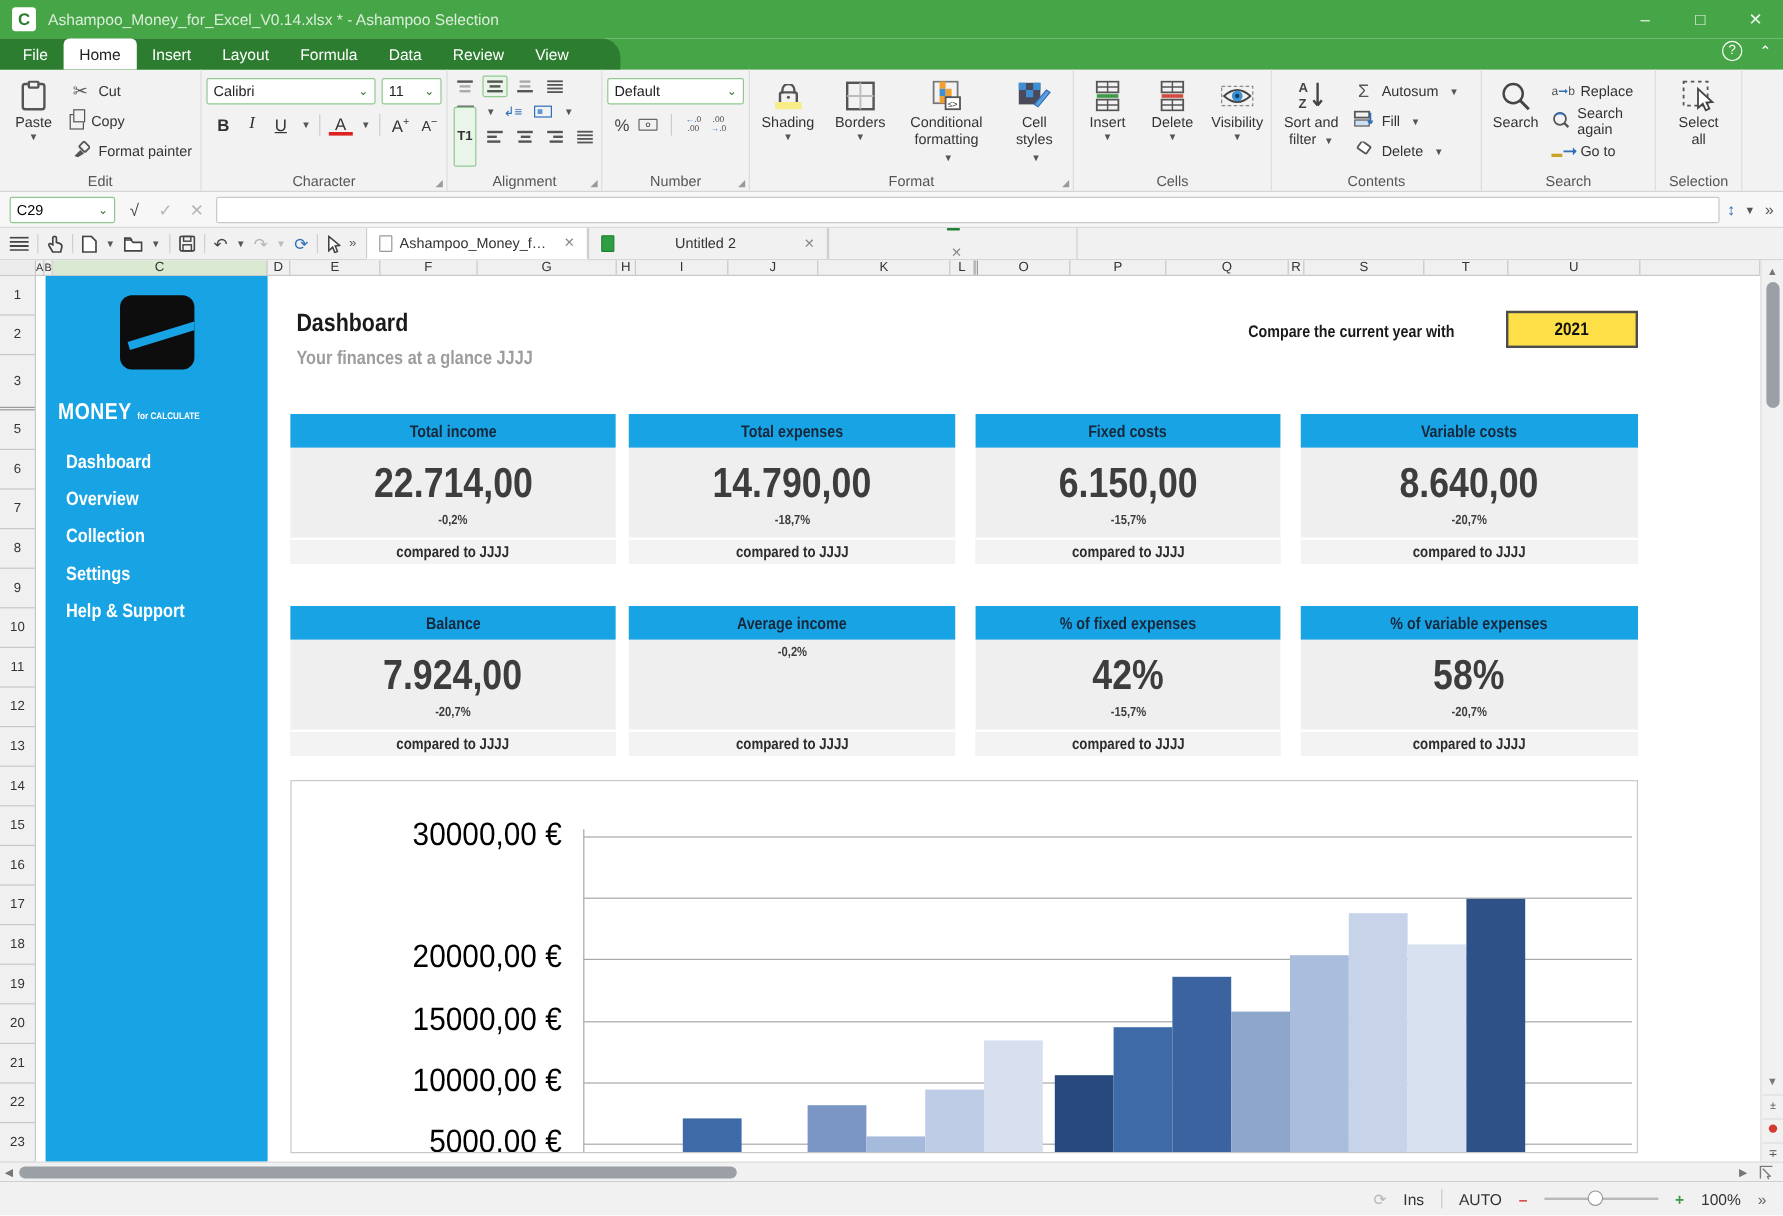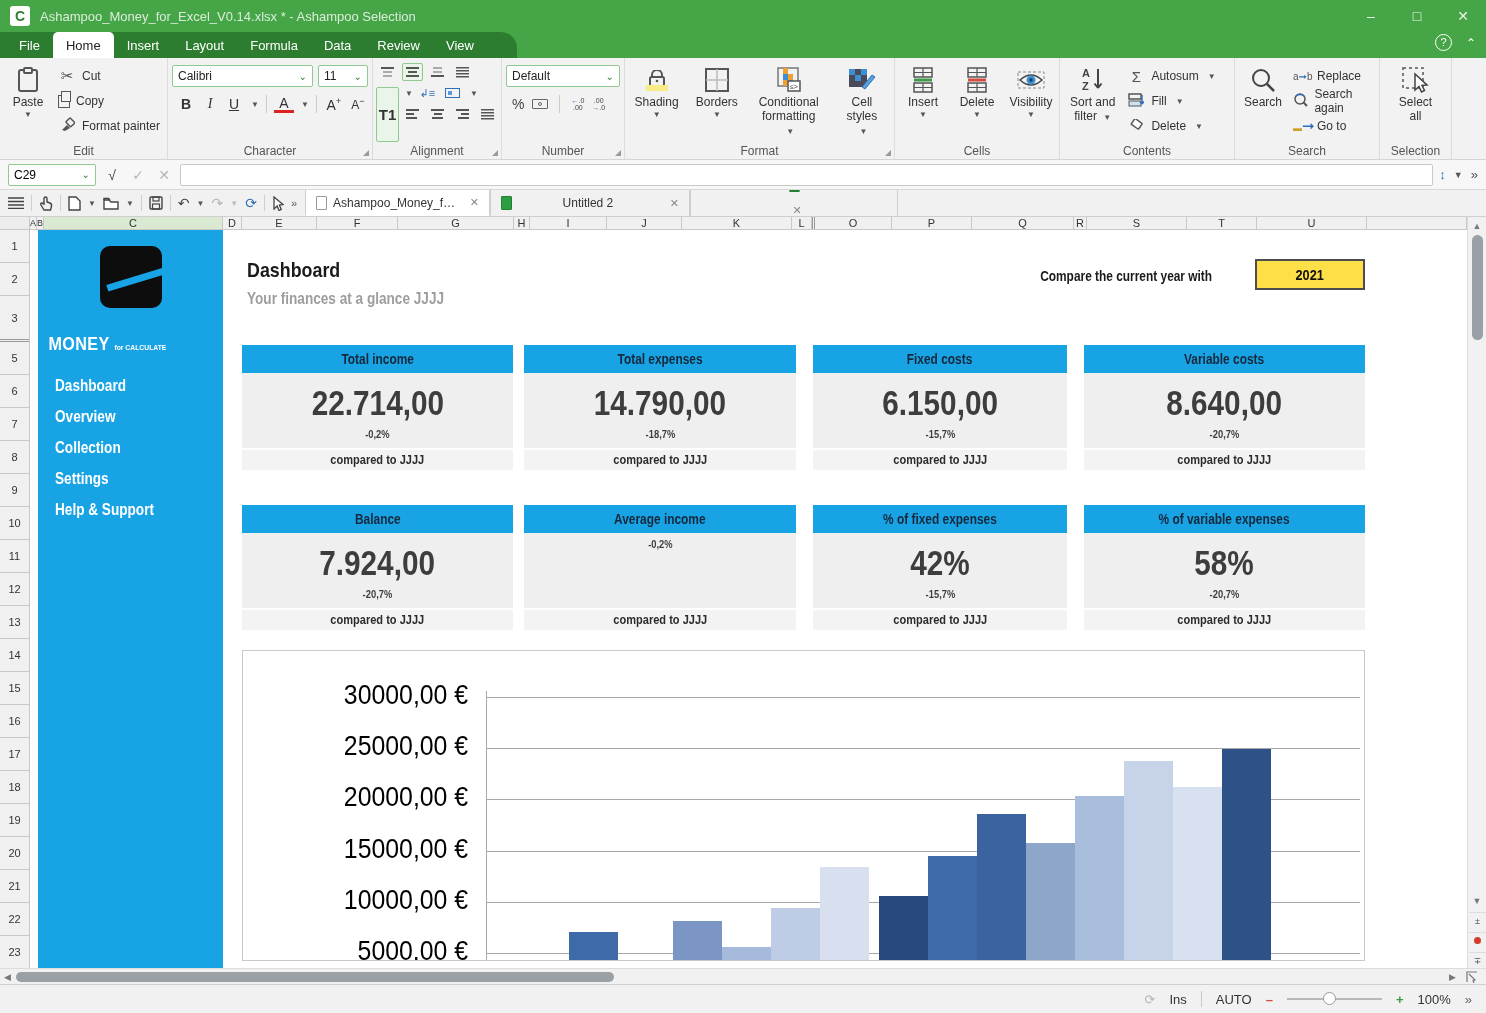--- a/index.html
+++ b/index.html
@@ -52,21 +52,21 @@
   .li-c { background-image:linear-gradient(#555 0 0),linear-gradient(#555 0 0),linear-gradient(#555 0 0); background-size:13px 2px,9px 2px,13px 2px; background-position:0 0,2px 4px,0 8px; }
   .li-t { background-image:linear-gradient(#555 0 0),linear-gradient(#aaa 0 0),linear-gradient(#aaa 0 0); background-size:13px 2px,9px 2px,9px 2px; background-position:0 0,2px 4px,2px 8px; }
   .li-b { background-image:linear-gradient(#aaa 0 0),linear-gradient(#aaa 0 0),linear-gradient(#555 0 0); background-size:9px 2px,9px 2px,13px 2px; background-position:2px 0,2px 4px,0 8px; }
   .li-j { background-image:linear-gradient(#555 0 0),linear-gradient(#555 0 0),linear-gradient(#555 0 0),linear-gradient(#555 0 0); background-size:13px 1.5px,13px 1.5px,13px 1.5px,13px 1.5px; background-position:0 0,0 3px,0 6px,0 9px; height:11px; }
   .li-l { background-image:linear-gradient(#555 0 0),linear-gradient(#555 0 0),linear-gradient(#555 0 0); background-size:13px 2px,8px 2px,11px 2px; background-position:0 0,0 4px,0 8px; }
   .li-ct { background-image:linear-gradient(#555 0 0),linear-gradient(#555 0 0),linear-gradient(#555 0 0); background-size:13px 2px,8px 2px,11px 2px; background-position:0 0,2.5px 4px,1px 8px; }
   .li-r { background-image:linear-gradient(#555 0 0),linear-gradient(#555 0 0),linear-gradient(#555 0 0); background-size:13px 2px,8px 2px,11px 2px; background-position:0 0,5px 4px,2px 8px; }
   .ibox { width:14px; height:11px; border:1.5px solid #666; border-top:3px solid #666; }
   .iwrap { font-size:11px; color:#2f6fb8; }
   .imerge { width:15px; height:10px; border:1.5px solid #2f6fb8; background:linear-gradient(#5b9bd5 0 0) 2px 2px/4px 4px no-repeat; }
-  .it1 { font-size:15px; color:#333; border:1px solid #8fc98f; background:#eaf5ea; border-radius:2px; padding:18px 2px; font-weight:bold; }
+  .it1 { font-size:11px; color:#333; border:1px solid #8fc98f; background:#eaf5ea; border-radius:2px; padding:18px 2px; font-weight:bold; }
   .numcol { display:flex; flex-direction:column; gap:8px; padding-top:2px; }
   .numrow { display:flex; align-items:center; gap:8px; padding-left:6px; color:#444; }
   .dec { font-size:7px; line-height:7px; text-align:center; color:#444; }
   .dec b { color:#2f6fb8; }
   .banknote { width:16px; height:10px; border:1.5px solid #666; border-radius:1px; display:flex; align-items:center; justify-content:center; }
   .banknote i { width:4px; height:4px; border:1px solid #666; border-radius:50%; }
   .yellowbar { width:22px; height:6px; background:#f7ec86; margin-top:-2px; }
   svg.icn { display:block; }
   .twoline { line-height:13px; }
 
@@ -733,21 +733,20 @@
                 <div class="card-chg"><span class="cn">-20,7%</span></div>
               </div>
               <div class="card-note"><span class="cn">compared to JJJJ</span></div>
             </div>
           </div>
 
         <div class="chart" id="chart-plot">
             <div class="gline" style="top: 46px;"></div>
             <div class="glab" style="top: 29px; left: 0px;"><span class="cn" style="transform:scaleX(.92);transform-origin:100% 50%">30000,00 €</span></div>
             <div class="gline" style="top: 97.2px;"></div>
-            <div class="glab" style="top: 80.2px; left: 0px;"><span class="cn" style="transform:scaleX(.92);transform-origin:100% 50%">25000,00 €</span></div>
             <div class="gline" style="top: 148.4px;"></div>
             <div class="glab" style="top: 131.4px; left: 0px;"><span class="cn" style="transform:scaleX(.92);transform-origin:100% 50%">20000,00 €</span></div>
             <div class="gline" style="top: 199.6px;"></div>
             <div class="glab" style="top: 182.6px; left: 0px;"><span class="cn" style="transform:scaleX(.92);transform-origin:100% 50%">15000,00 €</span></div>
             <div class="gline" style="top: 250.8px;"></div>
             <div class="glab" style="top: 233.8px; left: 0px;"><span class="cn" style="transform:scaleX(.92);transform-origin:100% 50%">10000,00 €</span></div>
             <div class="gline" style="top: 302px;"></div>
             <div class="glab" style="top: 285px; left: 0px;"><span class="cn" style="transform:scaleX(.92);transform-origin:100% 50%">5000,00 €</span></div>
             <div class="yaxis"></div>
             <div class="bar" style="left: 326px; width: 49px; top: 281.32px; height: 29.68px; background: rgb(62, 106, 168);"></div>

